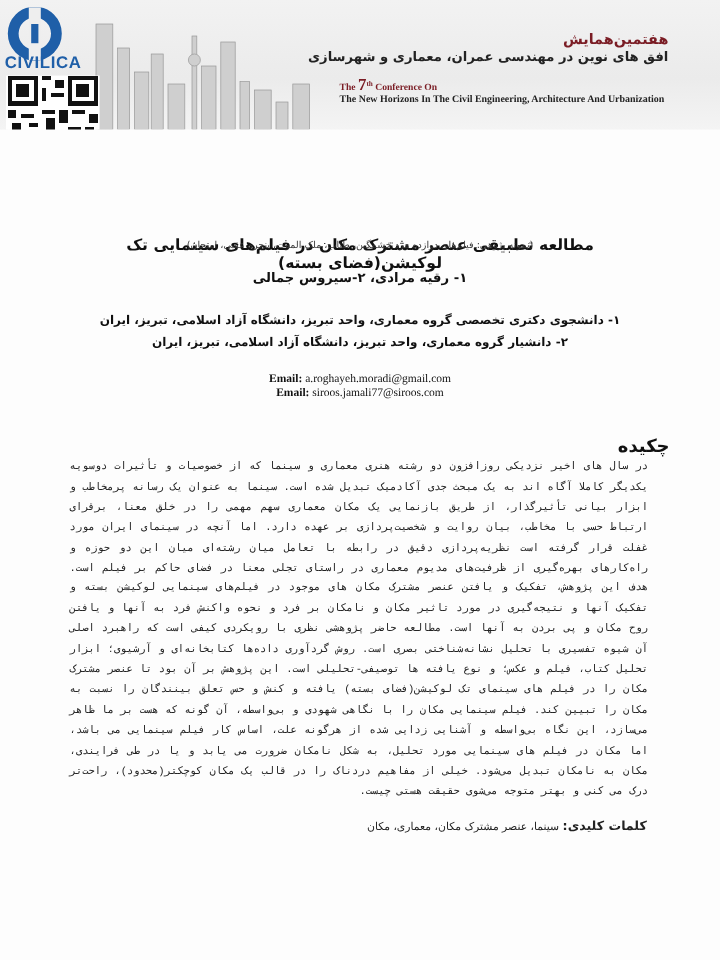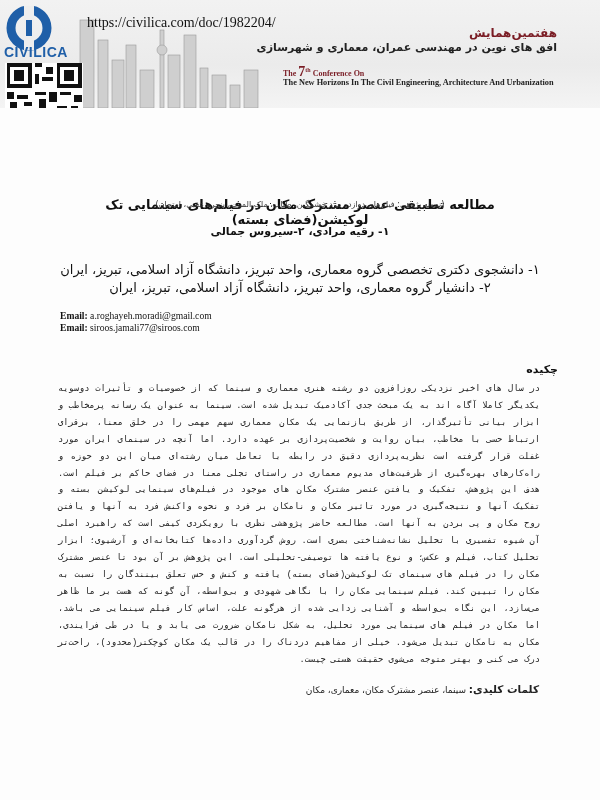--- a/index.html
+++ b/index.html
@@ -13,25 +13,25 @@
   .conf-fa1 { position:absolute; right:43px; top:26px; font-size:12px; color:#7a1c24; font-weight:bold; direction:rtl; }
   .conf-fa2 { position:absolute; right:43px; top:41px; font-size:11px; font-weight:bold; direction:rtl; color:#222; }
   .conf-en1 { position:absolute; left:283px; top:64px; font-family:"Liberation Serif", serif; font-size:8px; color:#7a1c24; font-weight:bold; }
   .conf-en1 .big { font-size:14px; }
   .conf-en1 sup { font-size:6px; }
   .conf-en2 { position:absolute; left:283px; top:78px; font-family:"Liberation Serif", serif; font-size:8.3px; font-weight:bold; color:#222;text-align:right; }
   .rtl { direction:rtl; text-align:center; }
   .title { position:absolute; left:60px; width:480px; top:177px; font-size:13px; font-weight:bold;margin-top:20px; }
   .case { position:absolute; left:60px; width:480px; top:200px; font-size:8px; color:#333; }
   .authors { position:absolute; left:60px; width:480px; top:225px; font-size:11px; font-weight:bold; }
-  .aff { position:absolute; left:60px; width:480px; font-size:13px; font-weight:normal; }
+  .aff { position:absolute; left:60px; width:480px; font-size:10px; font-weight:bold; }
   .aff1 { top:262px; } .aff2 { top:280px; }
-  .emails { position:absolute; left:60px; width:480px; top:310px; font-family:"Liberation Serif", serif; font-size:9.6px; line-height:12px; }
+  .emails { position:absolute; left:60px; width:480px; top:310px; text-align:center; font-family:"Liberation Serif", serif; font-size:9.6px; line-height:12px; }
   .emails b { font-weight:bold; }
-  .abs-h { position:absolute; right:42px; top:363px; font-size:11px; font-weight:bold; direction:rtl; }
+  .abs-h { position:absolute; right:42px; top:363px; font-size:15px; font-weight:bold; direction:rtl; }
   .abstract { position:absolute; left:58px; width:482px; top:381px; direction:rtl; text-align:justify; font-size:8.7px; line-height:16.9px; color:#222; }
   .abstract p { margin:0; text-align-last:right;font-family:Liberation Mono, monospace; }
   .keywords { position:absolute; right:61px; top:683px; direction:rtl; font-size:9px; color:#222; }
   .keywords .kl { font-weight:bold; font-size:10.5px; }
 </style>
 </head>
 <body>
 
 <div class="banner">
   <svg class="skyline" viewBox="0 0 240 108">
@@ -52,21 +52,20 @@
     </g>
   </svg>
 
   <svg class="logo" viewBox="0 0 50 48">
     <circle cx="25" cy="22" r="18" fill="none" stroke="#1f5fa8" stroke-width="9"></circle>
     <rect x="20" y="0" width="10" height="44" fill="#eeeeee"></rect>
     <rect x="22" y="14" width="6" height="16" fill="#1f5fa8"></rect>
   </svg>
   <div class="logo-text">CIVILICA</div>
 
-  <a class="url">https://civilica.com/doc/1982204/</a>
 
   <svg class="qr" viewBox="0 0 21 21" shape-rendering="crispEdges">
     <rect width="21" height="21" fill="#fff"></rect>
     <g fill="#111">
       <path d="M0 0h7v7H0zM1 1v5h5V1zM2 2h3v3H2z" fill-rule="evenodd"></path>
       <path d="M14 0h7v7h-7zM15 1v5h5V1zM16 2h3v3h-3z" fill-rule="evenodd"></path>
       <path d="M0 14h7v7H0zM1 15v5h5v-5zM2 16h3v3H2z" fill-rule="evenodd"></path>
       <rect x="8" y="0" width="2" height="1"></rect>
         <rect x="11" y="1" width="2" height="2"></rect>
       <rect x="8" y="3" width="1" height="3"></rect>

